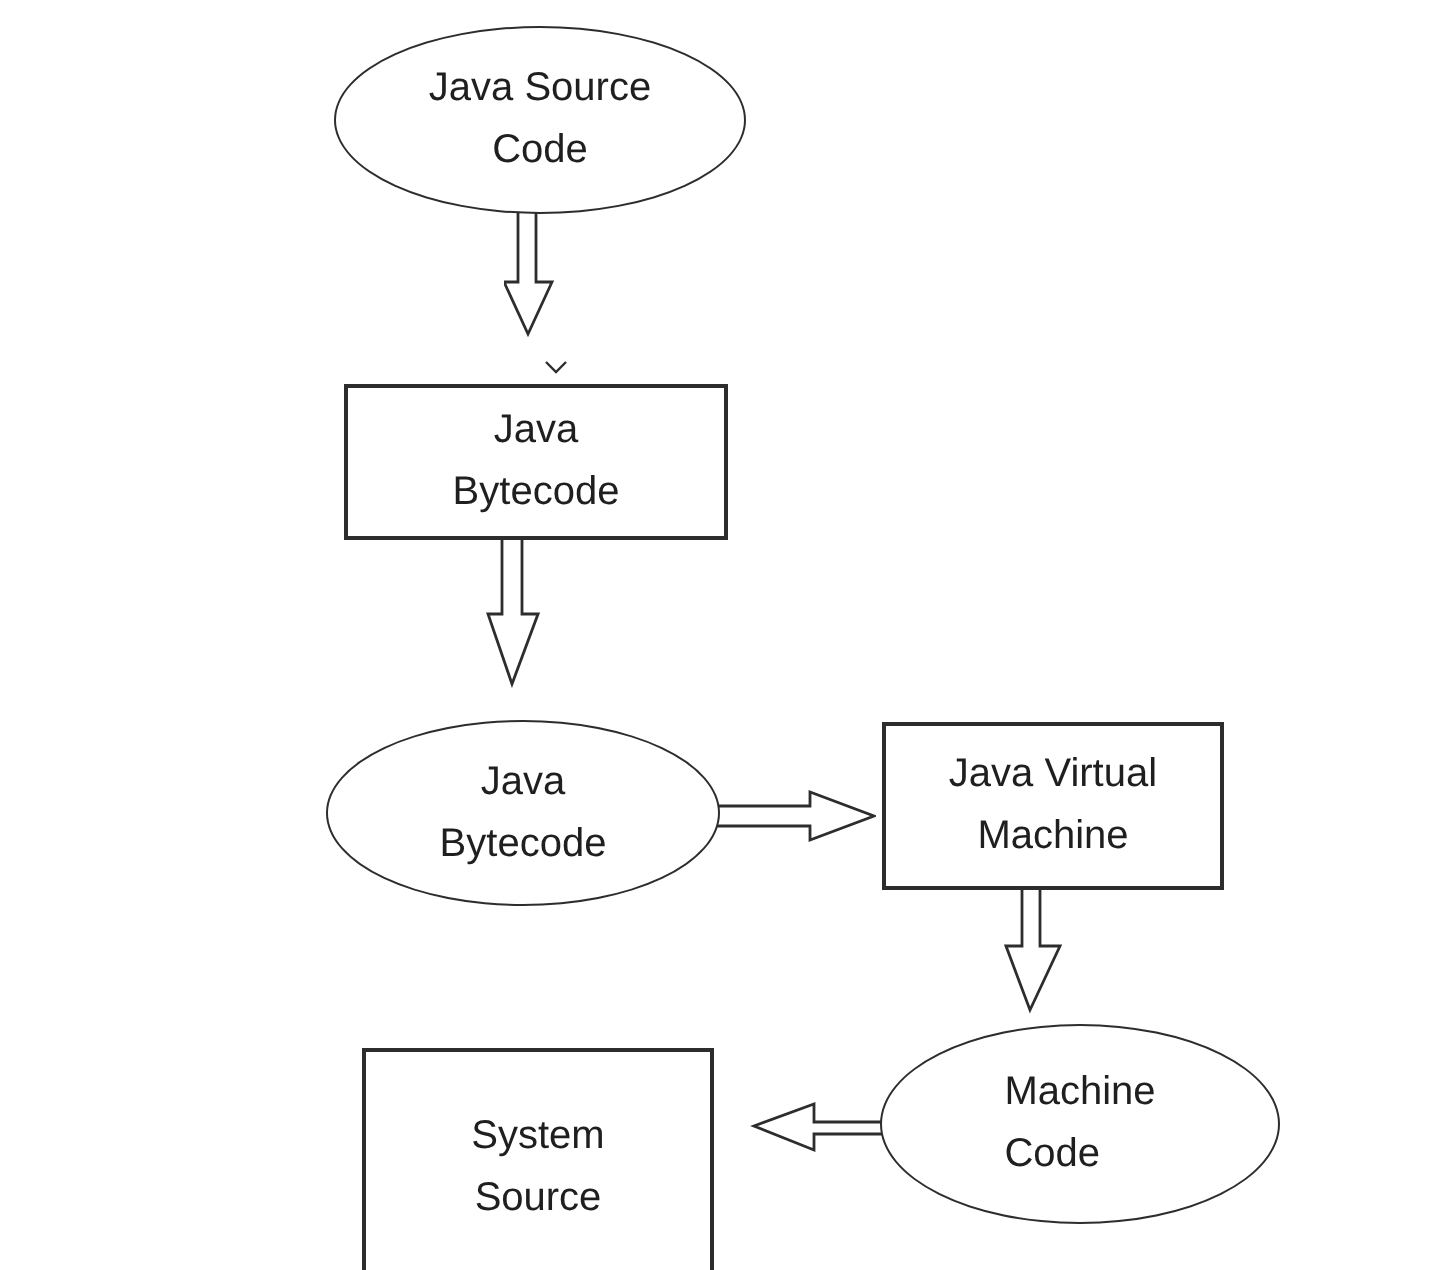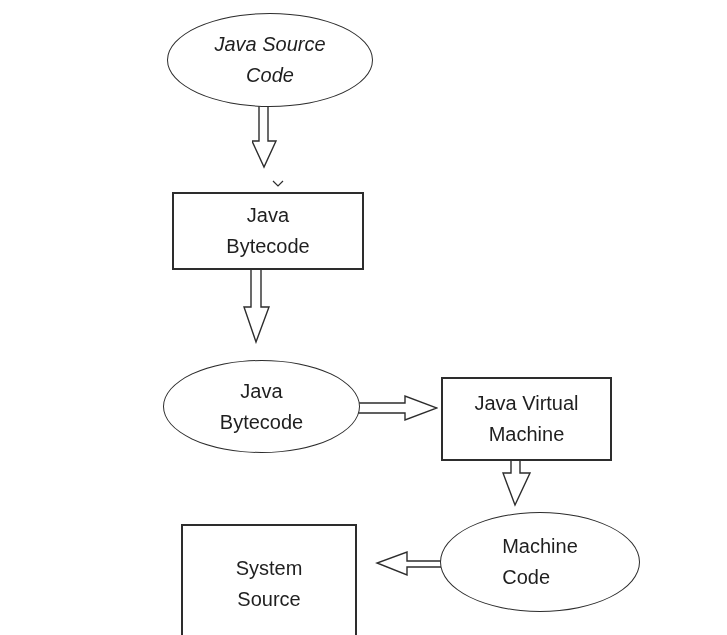--- a/index.html
+++ b/index.html
@@ -43,21 +43,21 @@
     fill: none;
     stroke: var(--stroke, #2d2d2d);
     stroke-width: 1.2;
   }
 </style>
 </head>
 <body>
 
 <div class="canvas">
 
-  <div class="node ellipse" style="left:167px; top:13px; width:206px; height:94px;font-style:italic;">
+  <div class="node ellipse" style="left:167px; top:13px; width:206px; height:94px;">
     <div class="node-text">
       <div>Java Source</div>
       <div>Code</div>
     </div>
   </div>
 
   <svg class="arrow" style="left:252px; top:105px;" width="26" height="64" viewBox="0 0 26 64">
     <polygon points="7,0 16,0 16,36 24,36 12,62 0,36 7,36"></polygon>
   </svg>
 
@@ -80,21 +80,21 @@
     <div class="node-text">
       <div>Java</div>
       <div>Bytecode</div>
     </div>
   </div>
 
   <svg class="arrow" style="left:358px; top:394px;" width="80" height="30" viewBox="0 0 80 30">
     <polygon points="0,9 47,9 47,2 79,14 47,26 47,19 0,19"></polygon>
   </svg>
 
-  <div class="node rect" style="left:441px; top:361px; width:171px; height:84px;margin-top:16px;">
+  <div class="node rect" style="left:441px; top:361px; width:171px; height:84px;">
     <div class="node-text">
       <div>Java Virtual</div>
       <div>Machine</div>
     </div>
   </div>
 
   <svg class="arrow" style="left:502px; top:443px;" width="29" height="64" viewBox="0 0 29 64">
     <polygon points="9,0 18,0 18,30 28,30 13,62 1,30 9,30"></polygon>
   </svg>
 

